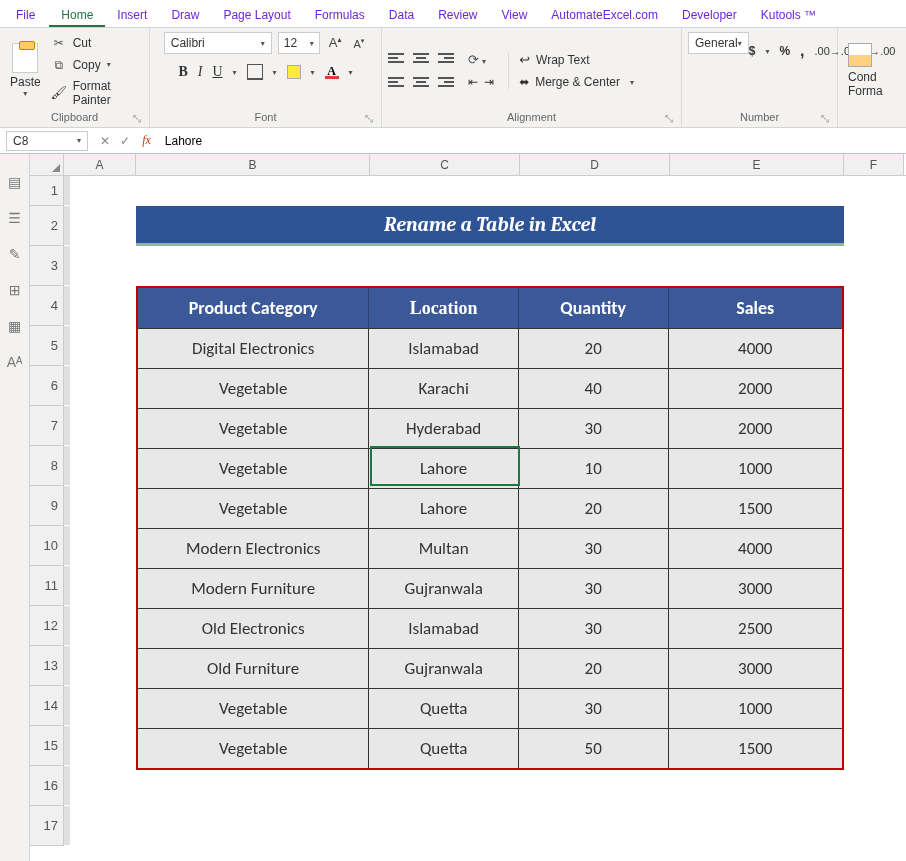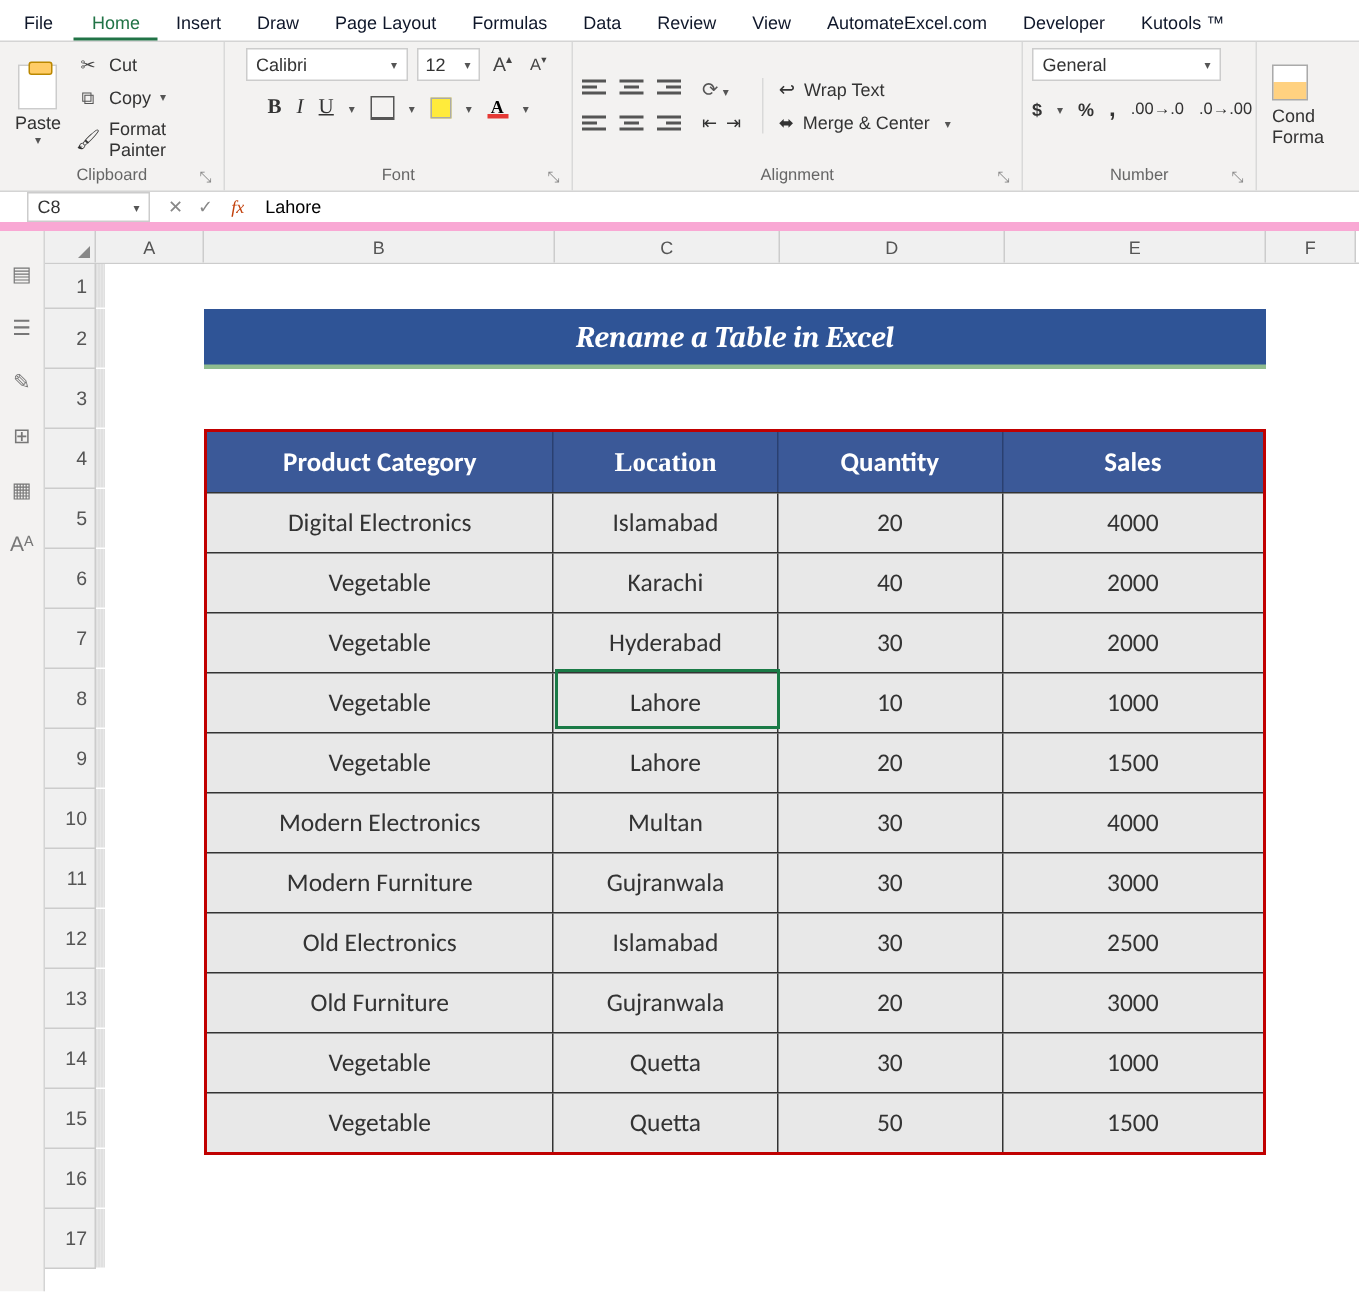--- a/index.html
+++ b/index.html
@@ -1,20 +1,20 @@
 <!DOCTYPE html>
 <html><head>
 <meta charset="utf-8">
 <style>
   * { box-sizing: border-box; margin: 0; padding: 0; font-family: "Segoe UI", Tahoma, sans-serif; }
   body { width: 906px; height: 861px; overflow: hidden; background: #fff; font-size: 12px; color: #333; }
 
   
   .tabs { display: flex; align-items: flex-end; height: 28px; border-bottom: 1px solid #d4d4d4; background: #fff; padding-left: 2px; }
-  .tab { padding: 6px 12px 5px; font-size: 12px; color: #0f172a; cursor: pointer; }
+  .tab { padding: 6px 12px 5px; font-size: 12px; color: #6d28d9; cursor: pointer; }
   .tab.file { padding-left: 14px; padding-right:14px; }
   .tab.active { color: #217346; border-bottom: 2px solid #217346; padding-bottom:3px; }
 
   
   .ribbon { display: flex; height: 100px; background: #f3f2f1; border-bottom: 1px solid #d4d4d4; }
   .group { display: flex; flex-direction: column; border-right: 1px solid #d9d9d9; padding: 4px 6px 2px 6px; }
   .group-body { flex: 1; display: flex; align-items: center; }
   .group-label { text-align: center; font-size: 11px; color: #666; height: 16px; display:flex; align-items:center; justify-content:center; position:relative; }
   .group-label .launcher { position:absolute; right:0; bottom:0; width:12px; height:12px; font-size:10px; color:#888; }
 
@@ -61,21 +61,21 @@
   .num-row{display:flex;gap:10px;margin-top:10px;align-items:center;}
   .dollar::before{content:"$";font-weight:bold;}
   .percent::before{content:"%";font-weight:bold;}
   .comma::before{content:",";font-weight:bold;font-size:16px;}
   .dec{font-size:11px;}
 
   .cond-block{display:flex;flex-direction:column;align-items:flex-start;font-size:12px;color:#333;padding:0 4px;}
   .cond-icon{width:24px;height:24px;border:1px solid #aaa;background:linear-gradient(#fff 50%,#ffd180 50%);margin-bottom:3px;}
 
   
-  .fx-row { display:flex; align-items:center; height:26px; border-bottom:6px solid #f9a8d4; background:#fff;padding-left:12px; }
+  .fx-row { display:flex; align-items:center; height:26px; border-bottom:1px solid #f9a8d4; background:#fff; }
   .namebox { width:82px; height:20px; border:1px solid #ccc; margin-left:6px; display:flex; align-items:center; padding:0 6px; font-size:12px; justify-content:space-between; }
   .fx-btns { display:flex; gap:10px; padding:0 12px; color:#888; }
   .fx-label { font-style:italic; font-family:"Times New Roman",serif; color:#c2410c; margin-right:10px; }
   .fx-input { flex:1; height:20px; border:none; font-size:12px; padding:0 4px; outline:none; }
 
   
   .sheet-wrap { display:flex; height: calc(861px - 28px - 100px - 26px); }
   .sidebar { width:30px; background:#f3f2f1; border-right:1px solid #d4d4d4; display:flex; flex-direction:column; align-items:center; padding-top:20px; gap:20px; color:#777; font-size:14px; }
 
   .sheet { flex:1; overflow:hidden; }
@@ -248,21 +248,21 @@
           </div>
       </div>
     </div>
     <div class="group-label">
         <span>Alignment</span>
         <span class="launcher">⤡</span>
       </div>
   </div>
 
   <div class="group" style="width:156px;">
-    <div class="group-body" style="flex-direction:column;align-items:flex-start;">
+    <div class="group-body" style="flex-direction:row;align-items:flex-start;">
       <div class="num-select">
           <span>General</span>
           <span class="caret">▾</span>
         </div>
       <div class="num-row">
         <span class="dollar"></span>
           <span class="caret">▾</span>
         <span class="percent"></span>
         <span class="comma"></span>
         <span class="dec">.00→.0</span>

